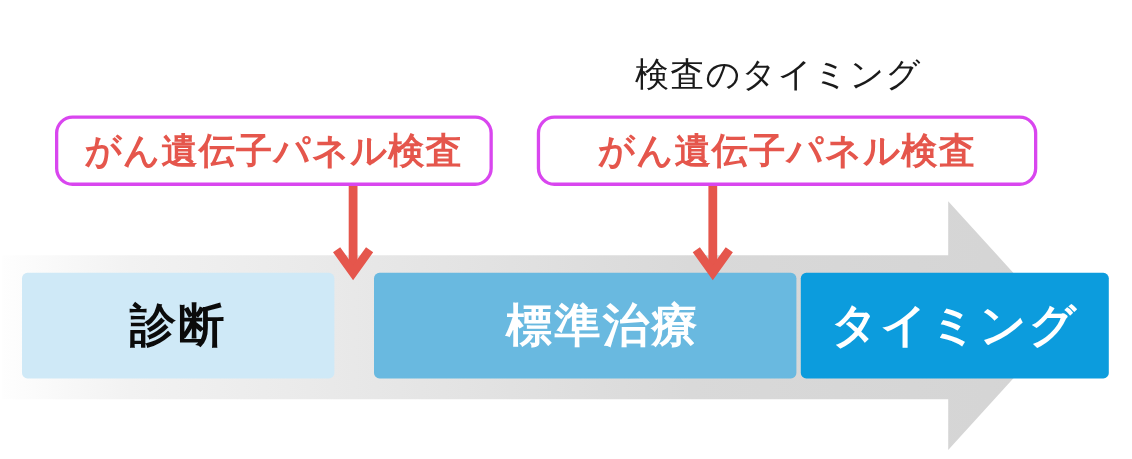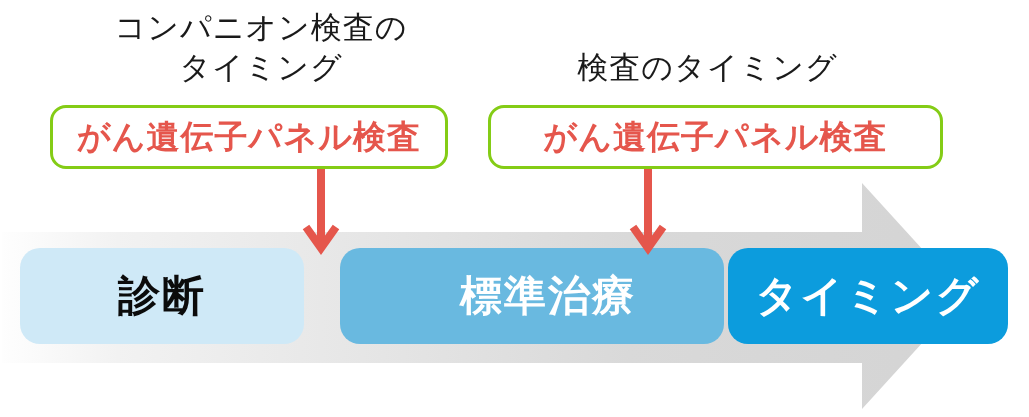--- a/index.html
+++ b/index.html
@@ -19,39 +19,39 @@
     color:#1a1a1a;
     letter-spacing:1px;
   }
   .heading-left{left:75px;width:372px;}
   .heading-right{left:490px;width:435px;}
   .callout{
     position:absolute;
     top:105px;
     height:64px;
     box-sizing:border-box;
-    border:3px solid #84cc16;
+    border:3px solid #d946ef;
     border-radius:16px;
     background:#ffffff;
     display:flex;align-items:center;justify-content:center;
     color:#e5564c;
     font-size:33px;
     font-weight:bold;
     letter-spacing:1px;
   }
   .callout-left{left:50px;width:398px;}
   .callout-right{left:488px;width:455px;}
   .gray-arrow{position:absolute;left:0;top:0;z-index:0;}
   .red-arrow{position:absolute;z-index:3;}
   .red-arrow-left{left:301px;top:169px;}
   .red-arrow-right{left:628px;top:169px;}
   .stage{
     position:absolute;
     top:248px;height:96px;
-    border-radius:20px;
+    border-radius:5px;
     display:flex;align-items:center;justify-content:center;
     font-size:42px;
     font-weight:bold;
     letter-spacing:2px;
     z-index:1;
   }
   .stage-1{left:20px;width:284px;background:#cfe9f7;color:#0b0b0b;}
   .stage-2{left:340px;width:352px;background:#69b9e0;color:#ffffff;padding-left:32px;}
   .stage-3{left:728px;width:280px;background:#0c9cdd;color:#ffffff;}
 </style>
@@ -65,24 +65,20 @@
       <linearGradient id="grayGrad" x1="0" y1="0" x2="1" y2="0">
         <stop offset="0" stop-color="#fefefe"></stop>
         <stop offset="0.12" stop-color="#f2f2f2"></stop>
         <stop offset="0.65" stop-color="#d9d9d9"></stop>
         <stop offset="1" stop-color="#d4d4d4"></stop>
       </linearGradient>
     </defs>
     <polygon points="2,232 862,232 862,183 965,296 862,409 862,363 2,363" fill="url(#grayGrad)"></polygon>
   </svg>
 
-  <div class="heading heading-left">
-    <span>コンパニオン検査の</span><br>
-    <span>タイミング</span>
-  </div>
   <div class="heading heading-right">
     <br>
     <span>検査のタイミング</span>
   </div>
 
   <div class="callout callout-left">
     <span>がん遺伝子パネル検査</span>
   </div>
   <div class="callout callout-right">
     <span>がん遺伝子パネル検査</span>

